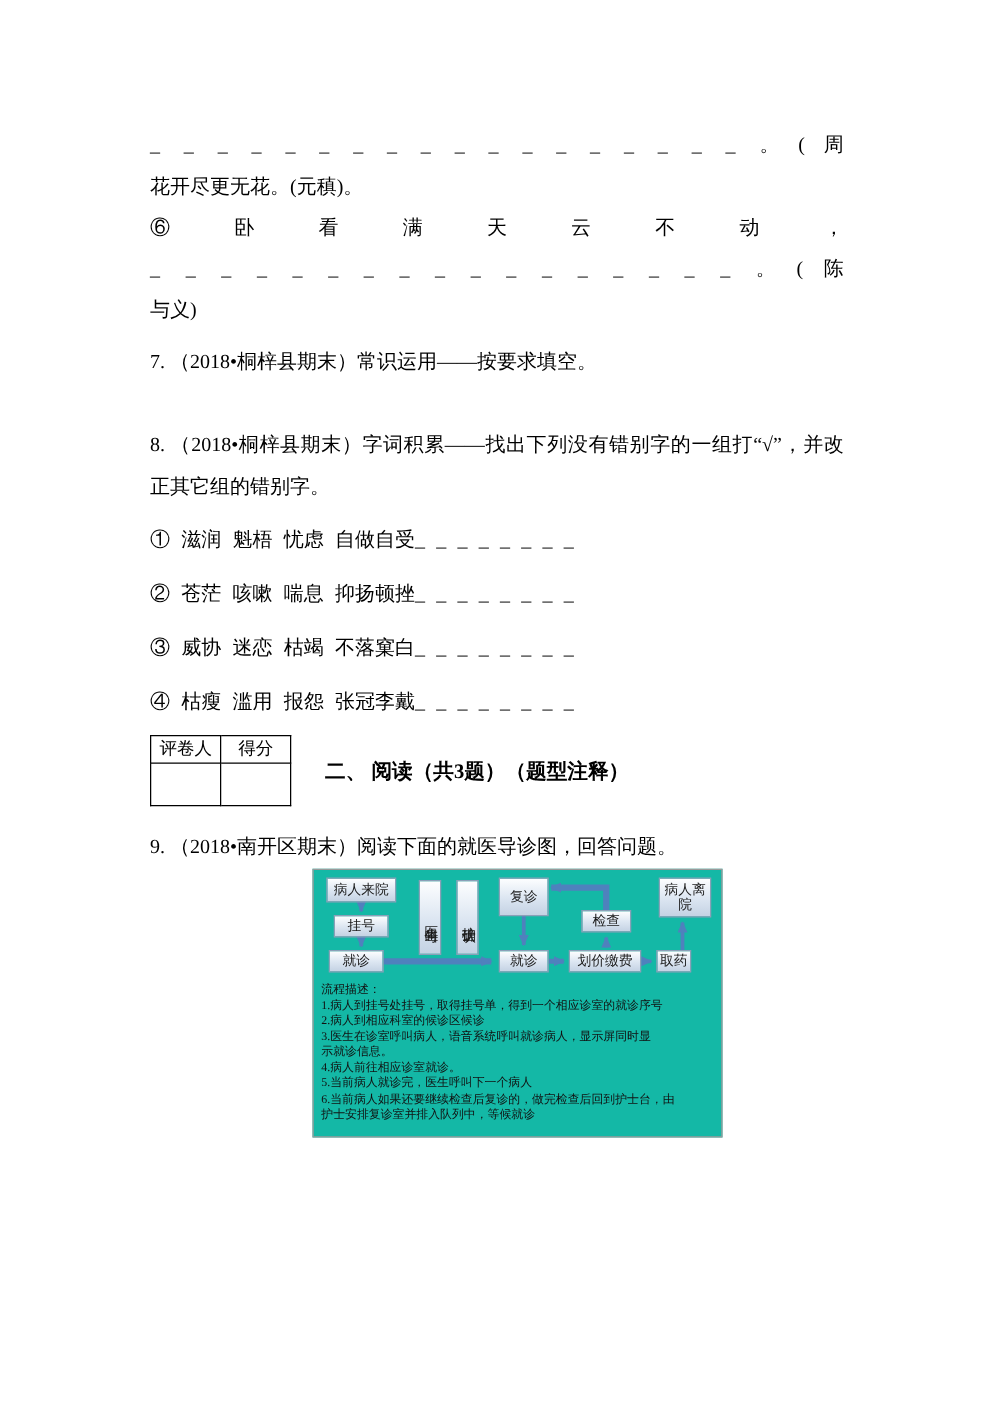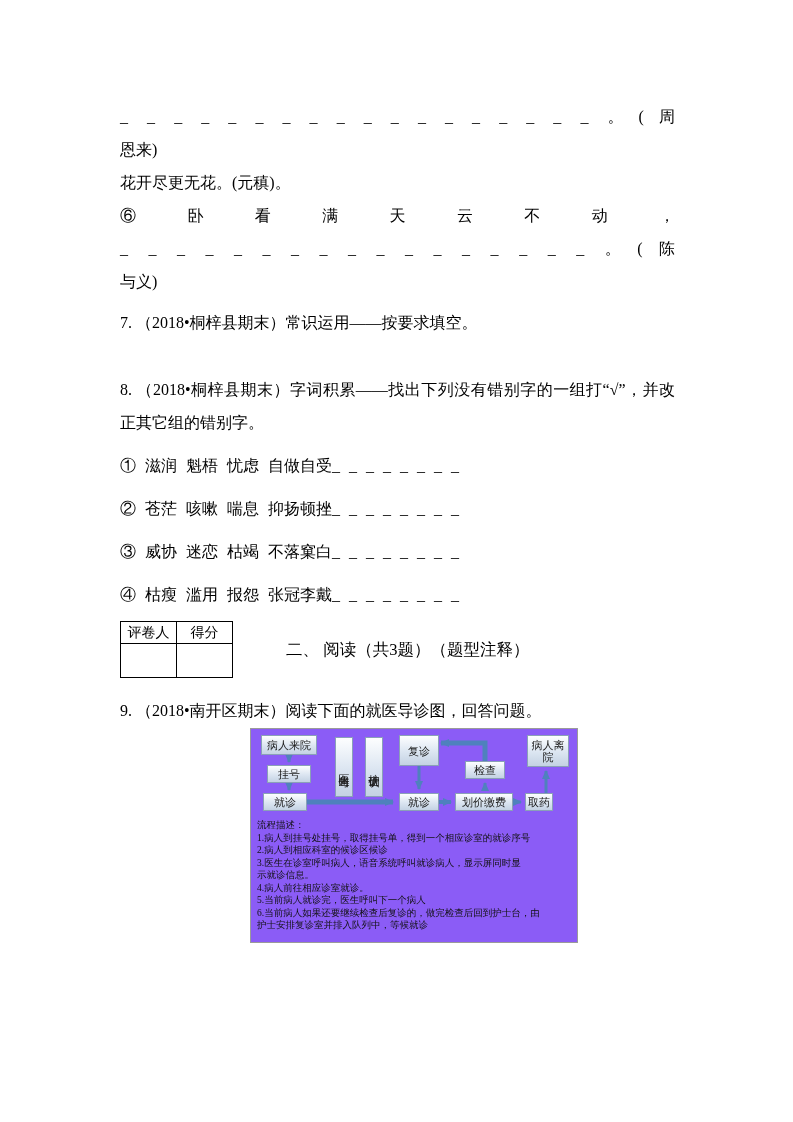--- a/index.html
+++ b/index.html
@@ -21,27 +21,27 @@
   .mt34 { margin-top: 34px; }
 
   
   .grade-row { display: flex; align-items: center; margin-top: 10px; }
   table.score { border-collapse: collapse; }
   table.score td {
     border: 1px solid #000; width: 56px; text-align: center;
     font-size: 14px; height: 21px; line-height: 21px;
   }
   table.score tr.blank td { height: 34px; }
-  .section-heading { font-weight: normal; font-size: 16.5px; margin-left: 53px; }
+  .section-heading { font-weight: bold; font-size: 16.5px; margin-left: 27px; }
 
   
   .flowchart {
     position: relative; width: 328px; height: 215px;
     margin-left: 130px; margin-top: 1px;
-    border: 1px solid #9a9a9a; background: #8b5cf6; padding-left: 12px;
+    border: 1px solid #9a9a9a; background: #14b8a6; padding-left: 12px;
   }
   .flow-arrows { position: absolute; left: 0; top: 0; pointer-events: none; }
   .a { fill: none; stroke: #4f81bd; }
   .t3 { stroke-width: 3; } .t4 { stroke-width: 4; } .t5 { stroke-width: 5; }
   .fbox {
     position: absolute; display: flex; align-items: center; justify-content: center;
     background: linear-gradient(to bottom, #fdfeff 0%, #dbe5f1 55%, #c4d2e3 100%);
     border: 1px solid #8aa0b8; font-size: 11px; line-height: 12px;
     text-align: center; color: #1a1a1a;
   }
@@ -50,21 +50,20 @@
     position: absolute; left: 6px; top: 90px; right: 6px;
     font-size: 9.5px; line-height: 12.5px; white-space: pre-line; color: #111;
   }
 </style>
 </head>
 <body>
 
 <div class="page">
 
   <div class="line jl">_ _ _ _ _ _ _ _ _ _ _ _ _ _ _ _ _ _ 。(周</div>
-  <div class="line">恩来)</div>
   <div class="line">花开尽更无花。(元稹)。</div>
   <div class="line jl">⑥ 卧 看 满 天 云 不 动 ，</div>
   <div class="line jl">_ _ _ _ _ _ _ _ _ _ _ _ _ _ _ _ _ 。(陈</div>
   <div class="line">与义)</div>
 
   <div class="q-title mt8">7. （2018•桐梓县期末）常识运用——按要求填空。</div>
 
   <div class="q-title jl mt34" style="text-align-last:auto;">8. （2018•桐梓县期末）字词积累——找出下列没有错别字的一组打“√”，并改正其它组的错别字。</div>
   <div class="line item">① 滋润 魁梧 忧虑 自做自受_ _ _ _ _ _ _ _</div>
   <div class="line item">② 苍茫 咳嗽 喘息 抑扬顿挫_ _ _ _ _ _ _ _</div>

